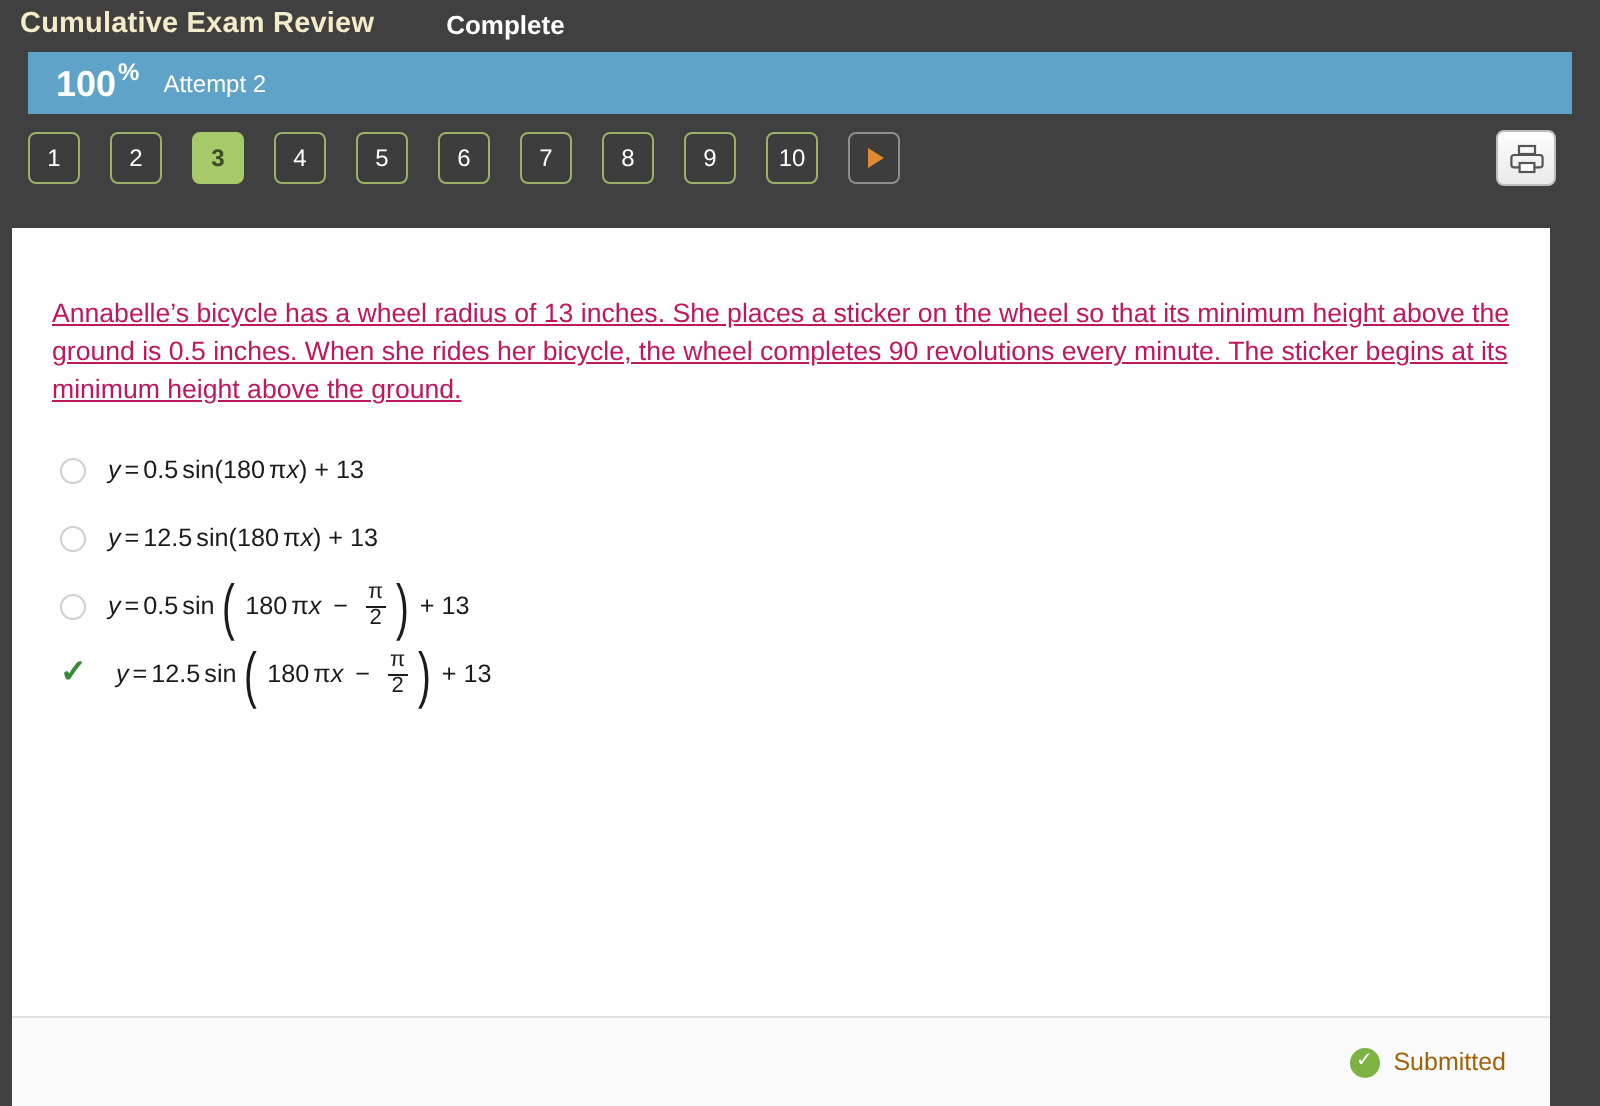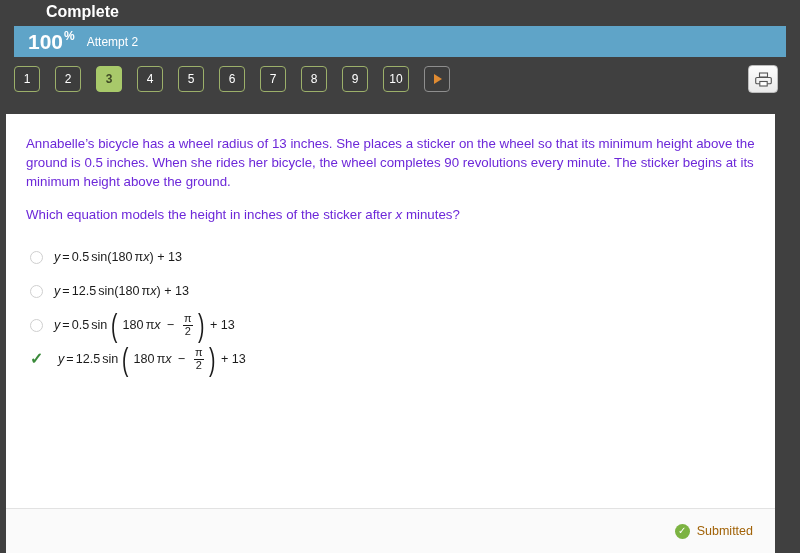--- a/index.html
+++ b/index.html
@@ -24,40 +24,40 @@
     background: #404040;
   }
   #exam-title {
     color: #f2ecc8;
     font-size: 14.5px;
     font-weight: bold;
     letter-spacing: 0.1px;
   }
   #exam-status {
     color: #ffffff;
-    font-size: 16px;
+    font-size: 13px;
     font-weight: bold;
     margin-left: 36px;
   }
 
   
   #score-bar-wrap {
     padding: 2px 14px 0 14px;
   }
   #score-bar {
     background: #5fa4c8;
     height: 31px;
     display: flex;
     align-items: center;
     padding-left: 14px;
     box-sizing: border-box;
   }
   #score-percent-value {
     color: #ffffff;
-    font-size: 21px;
+    font-size: 18px;
     font-weight: bold;
     line-height: 1;
   }
   #score-percent-symbol {
     color: #ffffff;
     font-size: 12px;
     font-weight: bold;
     margin-left: 1px;
     align-self: flex-start;
     margin-top: 3px;
@@ -143,24 +143,25 @@
     width: 769px;
     height: 439px;
     background: #ffffff;
     box-sizing: border-box;
     overflow: hidden;
   }
   #question-body {
     padding: 20px 20px 0 20px;
   }
   .qtext {
-    color: #6d28d9;
+    color: #be185d;
     font-size: 13.3px;
     line-height: 19px;
-    margin: 0 0 14px 0;
+    margin: 13px 0 14px 0;
+    text-decoration: underline;
   }
   .qtext.prompt { margin-bottom: 16px; }
   .ital { font-style: italic; }
 
   
   #answer-list {
     margin-top: 14px;
     padding-left: 2px;
   }
   .choice {
@@ -262,20 +263,21 @@
   }
   #submitted-label {
     font-size: 12.5px;
     color: #a16207;
   }
 </style>
 </head>
 <body>
 
 <div id="app-header">
+  <span id="exam-title">Cumulative Exam Review</span>
   <span id="exam-status">Complete</span>
 </div>
 
 <div id="score-bar-wrap">
   <div id="score-bar">
     <span id="score-percent-value">100</span>
     <span id="score-percent-symbol">%</span>
     <span id="attempt-label">Attempt 2</span>
   </div>
 </div>
@@ -302,21 +304,20 @@
       <path d="M2 5.5 h13 a1.3 1.3 0 0 1 1.3 1.3 v3.6 a1.3 1.3 0 0 1 -1.3 1.3 h-13 a1.3 1.3 0 0 1 -1.3 -1.3 v-3.6 a1.3 1.3 0 0 1 1.3 -1.3 z" fill="none" stroke="#555" stroke-width="1.1"></path>
       <rect x="4.8" y="9.5" width="7.4" height="4.5" fill="#fff" stroke="#555" stroke-width="1.1"></rect>
     </svg>
   </div>
 </div>
 
 <div id="content-panel">
 
   <div id="question-body">
     <p class="qtext">Annabelle’s bicycle has a wheel radius of 13 inches. She places a sticker on the wheel so that its minimum height above the ground is 0.5 inches. When she rides her bicycle, the wheel completes 90 revolutions every minute. The sticker begins at its minimum height above the ground.</p>
-    <p class="qtext prompt"><span>Which equation models the height in inches of the sticker after </span><span class="ital">x</span><span> minutes?</span></p>
 
     <div id="answer-list">
 
       <div class="choice">
         <span class="choice-marker">
           <span class="radio-circle"></span>
         </span>
         <span class="choice-text">
           <span class="var">y</span>
           <span class="mono-sp">=</span>

